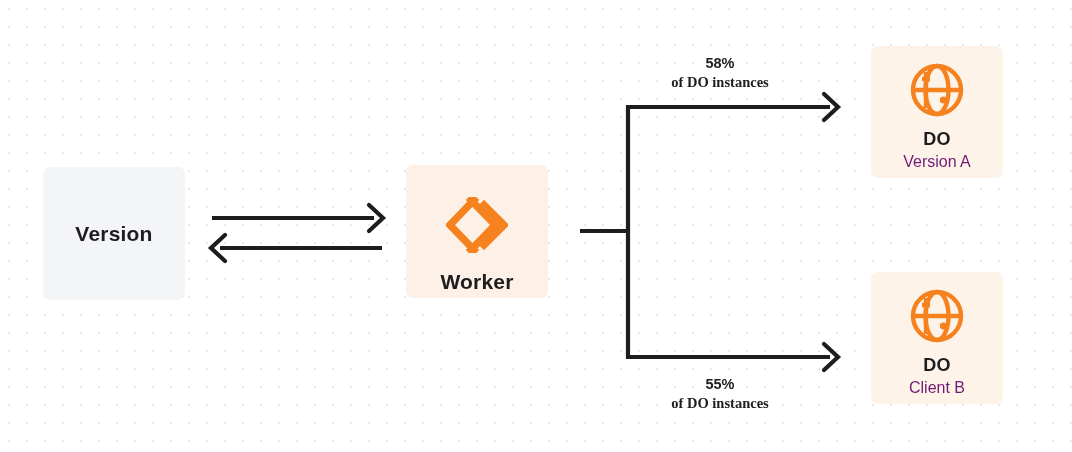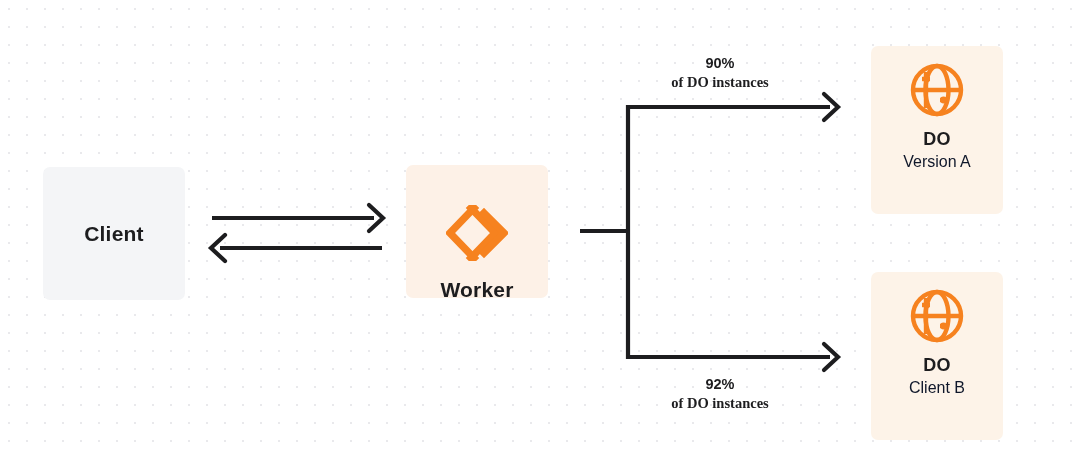--- a/index.html
+++ b/index.html
@@ -50,40 +50,40 @@
   }
 
   
   #node-worker {
     left: 406px;
     top: 165px;
     width: 142px;
     height: 133px;
     background-color: #fdf1e7;
     justify-content: flex-start;
-    padding-top: 40px;
+    padding-top: 32px;
   }
   #node-worker .node-icon {
     width: 62px;
     height: 56px;
     display: block;
   }
   #node-worker .node-title {
     margin-top: 17px;
     font-size: 21px;
     font-weight: bold;
     color: #1d1d1f;
     letter-spacing: 0.2px;
   }
 
   
   .node-do {
     left: 871px;
     width: 132px;
-    height: 168px;
+    height: 132px;
     background-color: #fdf3e8;
     justify-content: flex-start;
     padding-top: 16px;
   }
   #node-do-a { top: 46px; }
   #node-do-b { top: 272px; }
   .node-do .node-icon {
     width: 56px;
     height: 56px;
     display: block;
@@ -92,21 +92,21 @@
     margin-top: 11px;
     font-size: 18px;
     font-weight: bold;
     color: #1d1d1f;
     letter-spacing: 0.2px;
   }
   .node-do .node-subtitle {
     margin-top: 3px;
     font-size: 16px;
     font-weight: normal;
-    color: #0f172a;
+    color: #701a75;
   }
 
   
   #connectors {
     position: absolute;
     left: 0;
     top: 0;
     width: 1072px;
     height: 452px;
     pointer-events: none;
@@ -152,21 +152,21 @@
 
       <line x1="626" y1="107" x2="830" y2="107" stroke="#1d1d1f" stroke-width="4.2" stroke-linecap="butt"></line>
       <polyline points="824,94 838,107 824,120" fill="none" stroke="#1d1d1f" stroke-width="4.2" stroke-linecap="round" stroke-linejoin="miter"></polyline>
 
       <line x1="626" y1="357" x2="830" y2="357" stroke="#1d1d1f" stroke-width="4.2" stroke-linecap="butt"></line>
       <polyline points="824,344 838,357 824,370" fill="none" stroke="#1d1d1f" stroke-width="4.2" stroke-linecap="round" stroke-linejoin="miter"></polyline>
     </g>
   </svg>
 
   <div class="node" id="node-client">
-    <span class="node-title">Client</span>
+    <span class="node-title">Version</span>
   </div>
 
   <div class="node" id="node-worker">
     <span class="node-icon-wrap">
       <svg class="node-icon" viewBox="0 0 62 56" xmlns="http://www.w3.org/2000/svg">
 
         <path d="M28 3 L4 28 L28 53" fill="none" stroke="#f6821f" stroke-width="7.4" stroke-linecap="square" stroke-linejoin="miter"></path>
 
         <path d="M25 3 L49 28 L25 53" fill="none" stroke="#f6821f" stroke-width="7.4" stroke-linecap="square" stroke-linejoin="miter"></path>
 
@@ -204,22 +204,22 @@
         <circle cx="17.5" cy="17" r="3.4" fill="#f6821f"></circle>
         <line x1="31" y1="38" x2="40" y2="38" stroke="#f6821f" stroke-width="4.4"></line>
         <circle cx="34.5" cy="38" r="3.4" fill="#f6821f"></circle>
       </svg>
     </span>
     <span class="node-title">DO</span>
     <span class="node-subtitle">Client B</span>
   </div>
 
   <div class="edge-label" id="label-top">
-    <span class="edge-pct">90%</span>
+    <span class="edge-pct">58%</span>
     <span class="edge-sub">of DO instances</span>
   </div>
 
   <div class="edge-label" id="label-bottom">
-    <span class="edge-pct">92%</span>
+    <span class="edge-pct">55%</span>
     <span class="edge-sub">of DO instances</span>
   </div>
 
 </div>
 
 </body></html>

